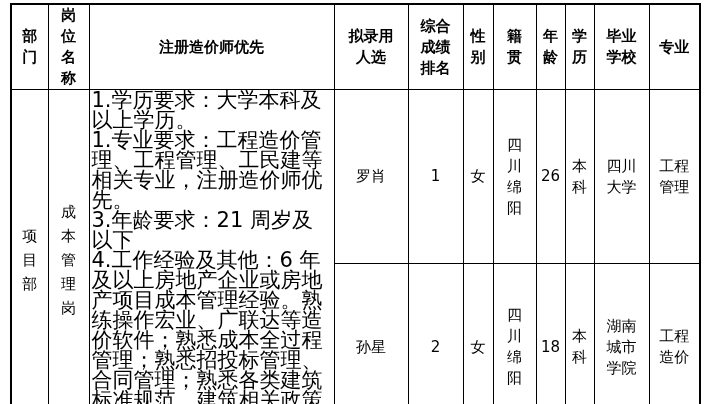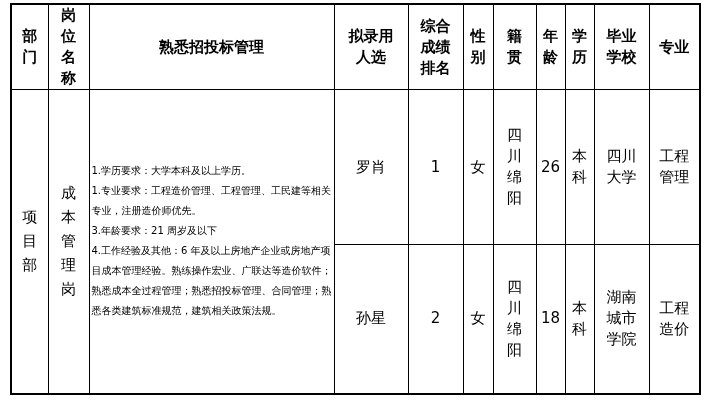--- a/index.html
+++ b/index.html
@@ -50,21 +50,21 @@
     white-space: pre-line;
     line-height: 21px;
   }
   td.plain { line-height: 21px; margin-left: 24px; }
   td.req {
     text-align: left;
     vertical-align: middle;
     padding: 0 2px;
   }
   td.req .req-item {
-    font-size: 10px;
+    font-size: 21px;
     line-height: 20px;
     word-break: break-all;
   }
 </style>
 </head>
 <body>
 
 <div class="page">
   <table class="rec-table">
     <colgroup>
@@ -82,21 +82,21 @@
     </colgroup>
 
     <tbody>
         <tr class="header-row">
       <th>部
 门</th>
       <th>岗
 位
 名
 称</th>
-      <th>熟悉招投标管理</th>
+      <th>注册造价师优先</th>
       <th>拟录用
 人选</th>
       <th>综合
 成绩
 排名</th>
       <th>性
 别</th>
       <th>籍
 贯</th>
       <th>年

